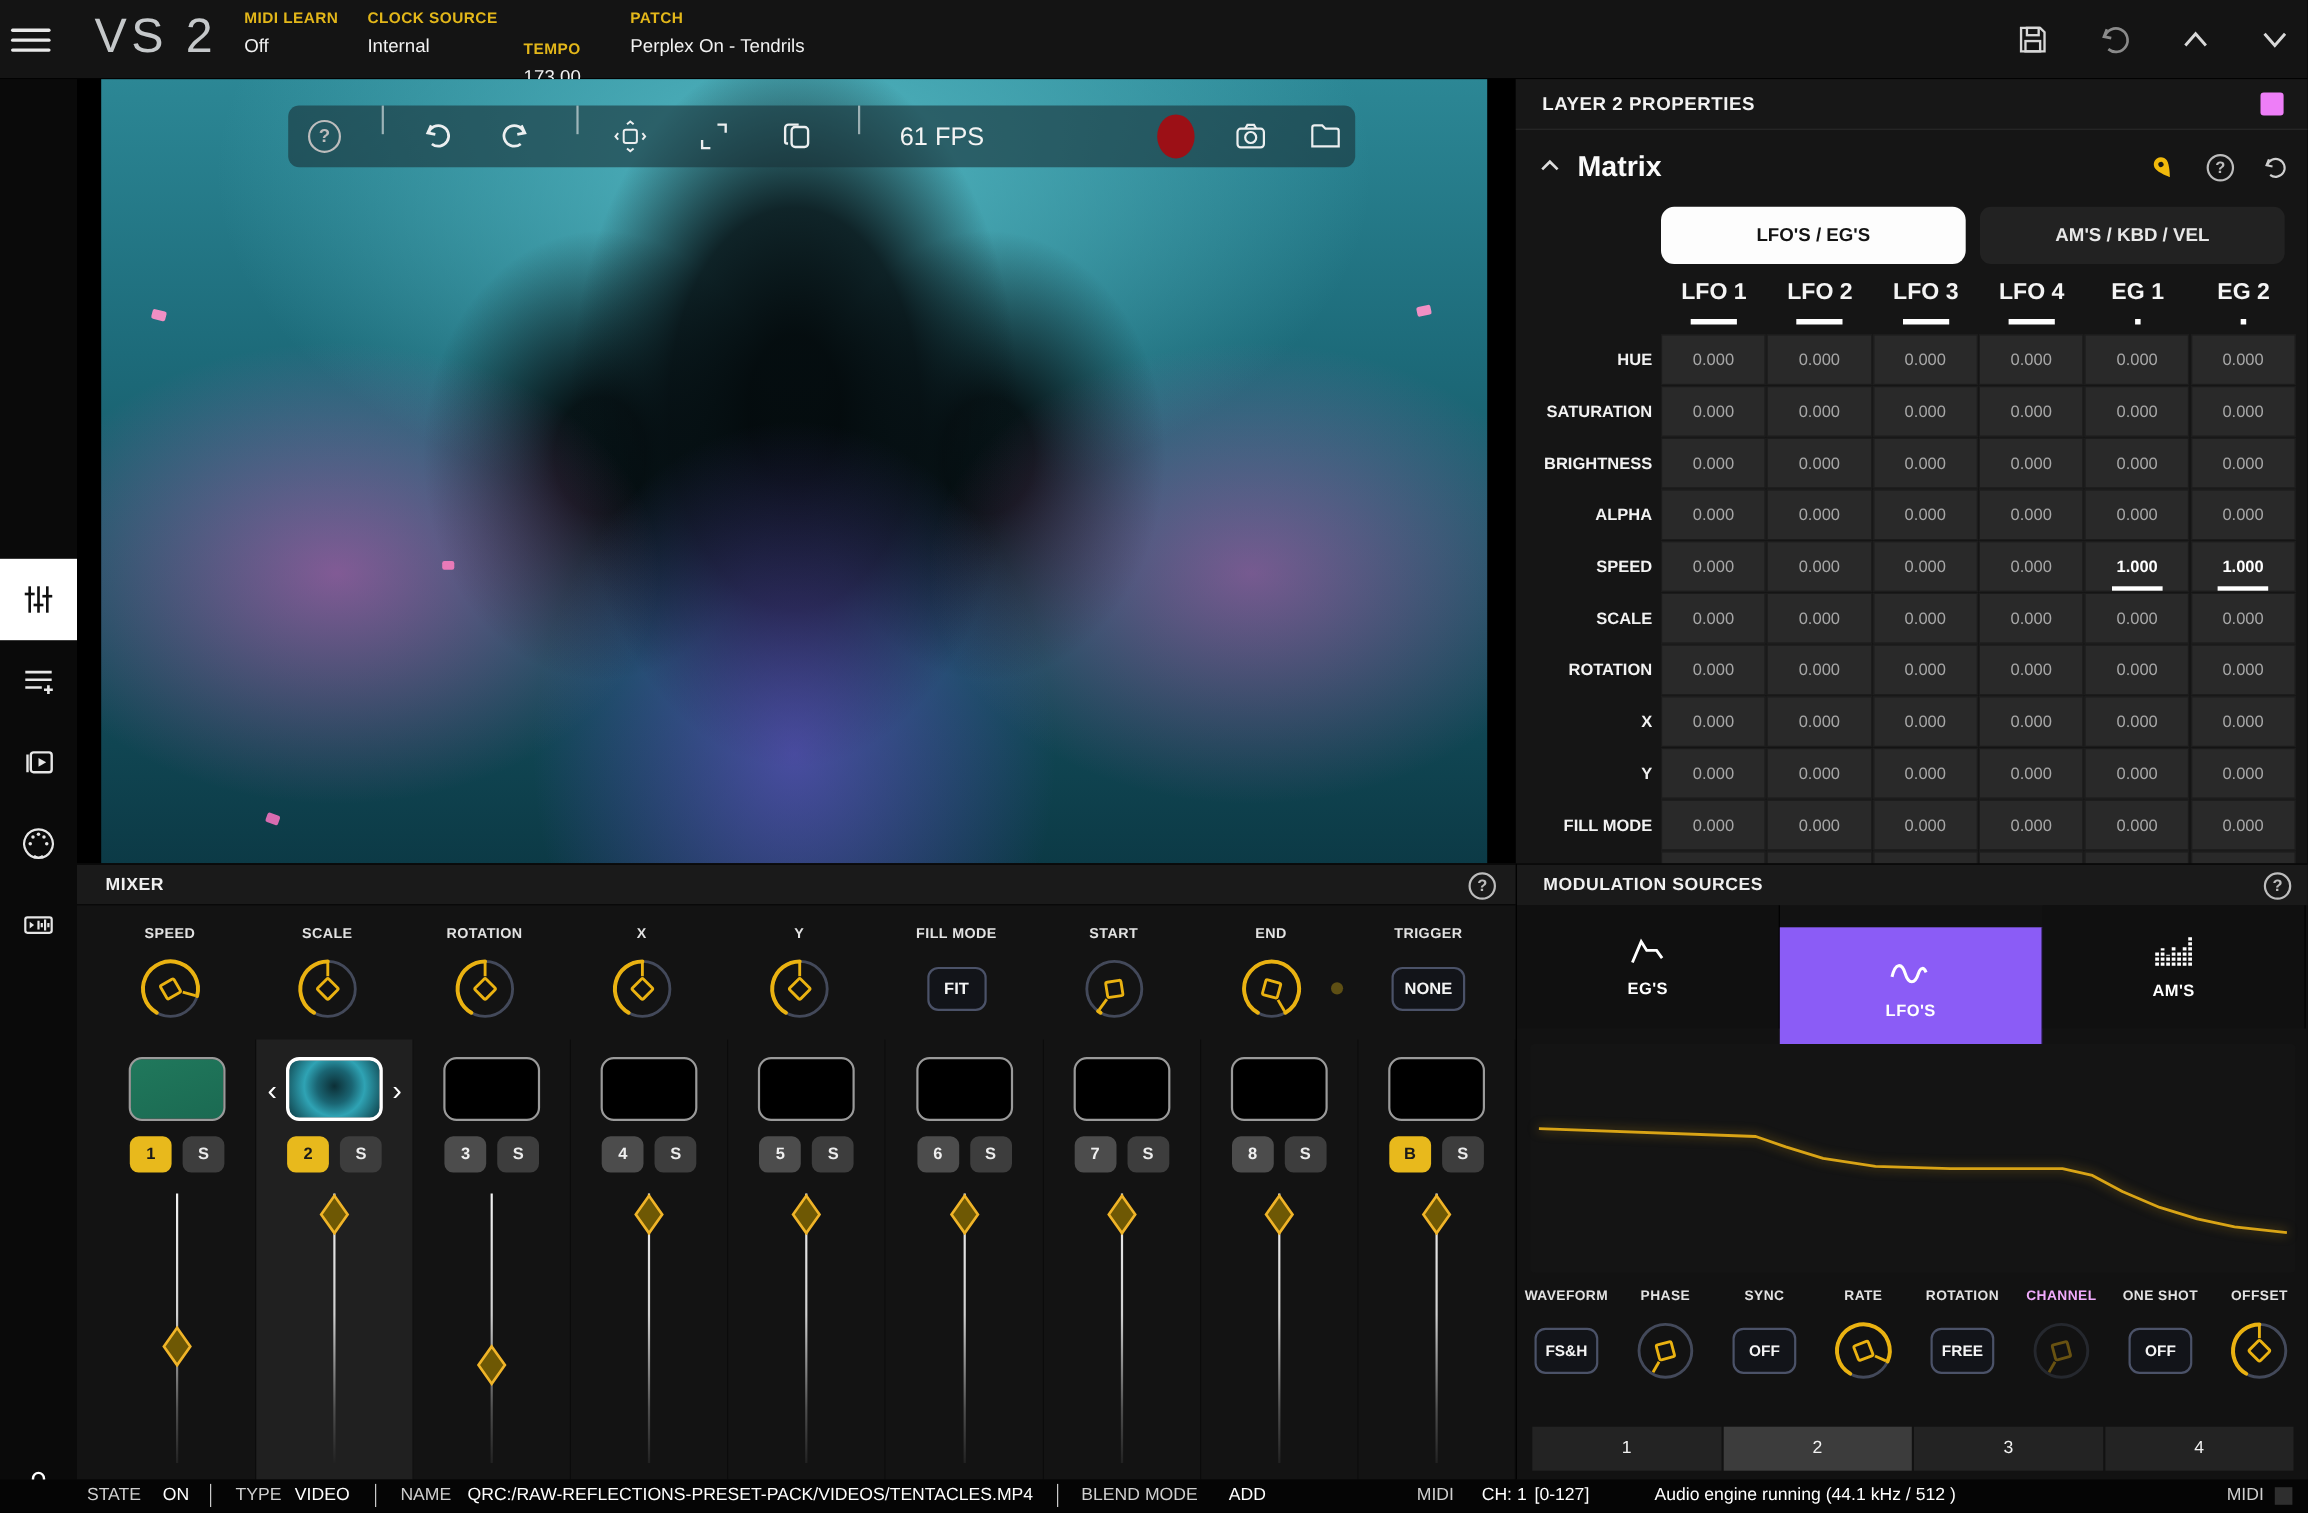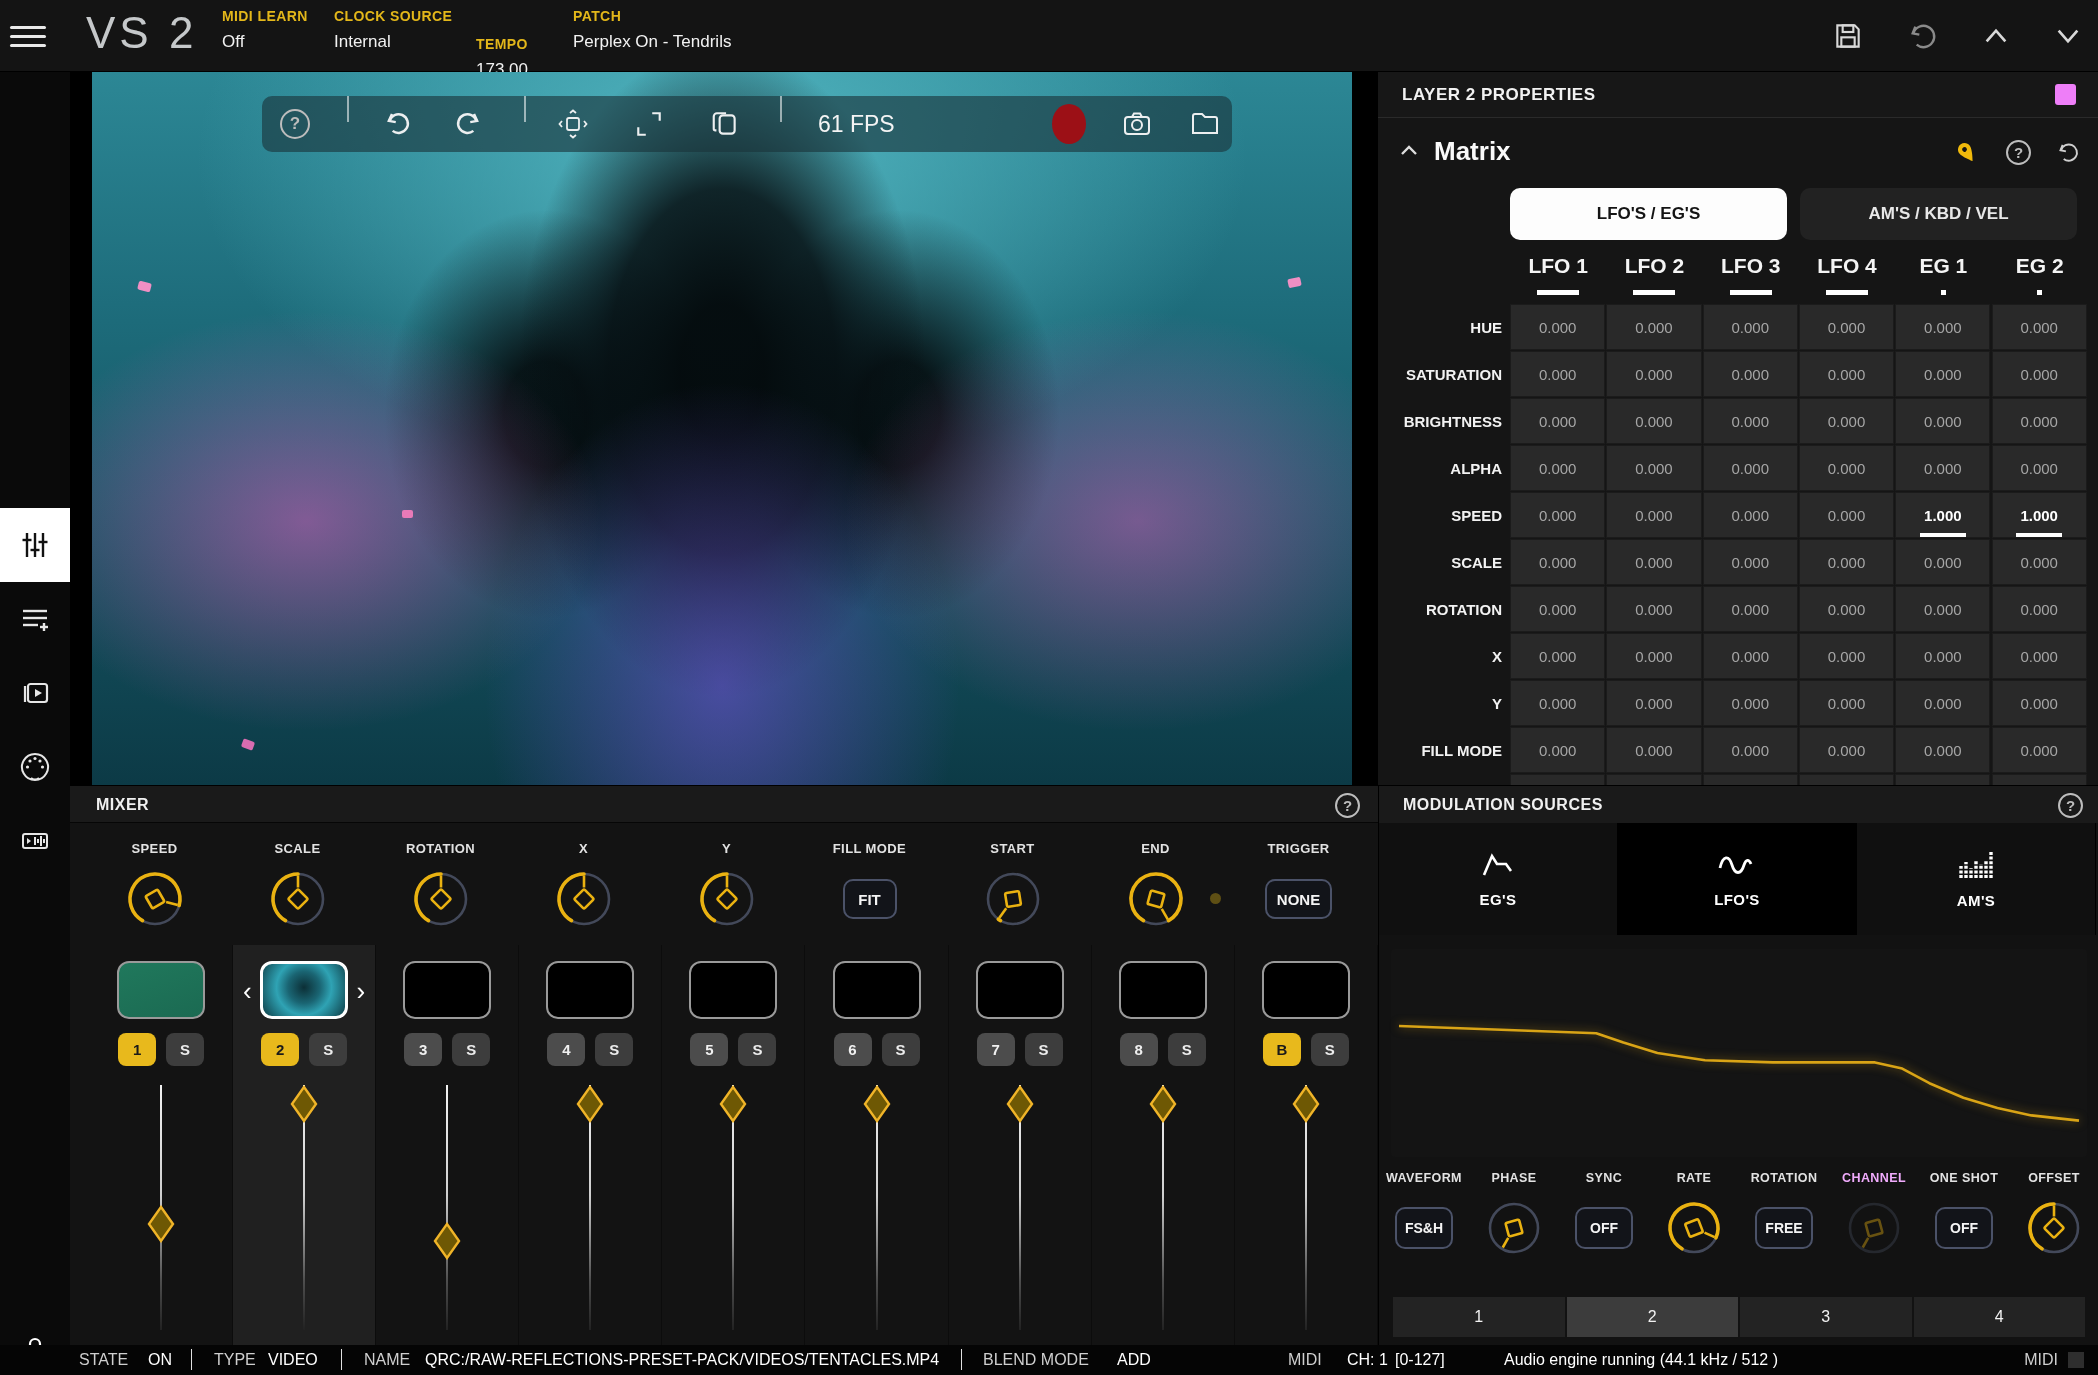--- a/index.html
+++ b/index.html
@@ -51,21 +51,21 @@
   #rpanel { position:absolute; left:1378px; top:72px; width:720px; height:1273px; background:#151515; }
   #lp-header { position:absolute; left:0; top:0; width:720px; height:46px; border-bottom:1px solid #2a2a2a; background:#171717; }
   #lp-title { position:absolute; left:24px; top:13px; font-size:17px; font-weight:bold; color:#f2f2f2; letter-spacing:.5px; }
   #lp-accent { position:absolute; right:22px; top:12px; width:21px; height:21px; border-radius:3px; }
   #mx-head { position:absolute; left:0; top:46px; width:720px; height:68px; }
   #mx-collapse { position:absolute; left:22px; top:26px; color:#ddd; cursor:pointer; }
   #mx-title { position:absolute; left:56px; top:18px; font-size:26px; font-weight:bold; color:#fafafa; }
   .mx-hicon { position:absolute; top:22px; width:26px; height:26px; cursor:pointer; color:#cfcfcf; }
   #mx-tab-row { position:absolute; left:0; top:116px; width:720px; height:52px; }
   .mx-tab { position:absolute; top:0; width:277px; height:52px; border-radius:10px; display:flex; align-items:center; justify-content:center; font-size:17px; font-weight:bold; cursor:pointer; }
-  .mx-tab.sel { background:#fdfdfd; color:#141414; }
+  .mx-tab.sel { background:#fdfdfd; color:#141414;border-radius:12px; }
   .mx-tab.uns { background:#222222; color:#e8e8e8; }
   #mx-table { position:absolute; left:0; top:182px; width:720px; height:603px; overflow:hidden; }
   .mxc-head { position:absolute; top:0; height:30px; font-size:21px; font-weight:bold; color:#f4f4f4; text-align:center; }
   .mxc-bar { position:absolute; top:36px; height:5px; background:#fff; }
   .mx-rowlabel { position:absolute; width:124px; text-align:right; font-size:15px; font-weight:bold; color:#f2f2f2; }
   .mx-cell { position:absolute; background:#292929; border:1px solid #1b1b1b; display:flex; align-items:center; justify-content:center; font-size:15px; color:#a6a6a6; cursor:pointer; }
   .mx-cell.hl { color:#fff; font-weight:bold; }
   .mx-cell .ubar { position:absolute; bottom:0; left:50%; transform:translateX(-50%); width:46px; height:4px; background:#fff; }
 
   
@@ -96,21 +96,21 @@
   .fader { position:absolute; left:50%; transform:translateX(-50%); top:140px; width:2px; height:245px; background:linear-gradient(180deg,#f2f2f2 0%,#cfcfcf 45%,#4e4e4e 80%,#222 100%); }
   .fader-dia { position:absolute; left:50%; transform:translateX(-50%); width:28px; height:38px; }
 
   
   #modsrc { position:absolute; left:1378px; top:785px; width:720px; height:560px; background:#121212; border-left:1px solid #000; }
   #mod-hd { position:absolute; left:0; top:0; width:720px; height:38px; background:#1a1a1a; border-top:1px solid #000; }
   #mod-title { position:absolute; left:24px; top:10px; font-size:16px; font-weight:bold; color:#f0f0f0; letter-spacing:.5px; }
   #mod-help { position:absolute; right:16px; top:7px; }
   #mod-tabs { position:absolute; left:0; top:38px; width:720px; height:112px; display:flex; }
   .mod-tab { width:239px; height:112px; border-right:1px solid #000; background:#101010; display:flex; flex-direction:column; align-items:center; justify-content:center; gap:12px; color:#fff; cursor:pointer; }
-  .mod-tab.sel { background:#000000; }
+  .mod-tab.sel { background:#8b5cf6;margin-top:20px; }
   .mod-tab-label { font-size:15px; font-weight:bold; letter-spacing:.4px; }
   #wavebox { position:absolute; left:12px; top:164px; width:696px; height:208px; background:#141414; border-radius:4px; }
   #wavebox svg { filter:drop-shadow(0 0 5px rgba(224,168,20,.55)); }
   #lfo-controls { position:absolute; left:0; top:378px; width:720px; height:128px; display:flex; }
   #lfo-controls .ctl { width:90px; }
   #lfo-controls .ctl-label { font-size:12.5px; }
   #lfo-controls .ctl-btn { min-width:58px; padding:0 6px; height:42px; font-size:14px; }
   #lfo-selector { position:absolute; left:14px; top:512px; width:692px; height:40px; display:flex; gap:2px; }
   .sel-tab { flex:1; background:#232323; color:#f2f2f2; font-size:16px; display:flex; align-items:center; justify-content:center; cursor:pointer; }
   .sel-tab.sel { background:#3c3c3c; }

